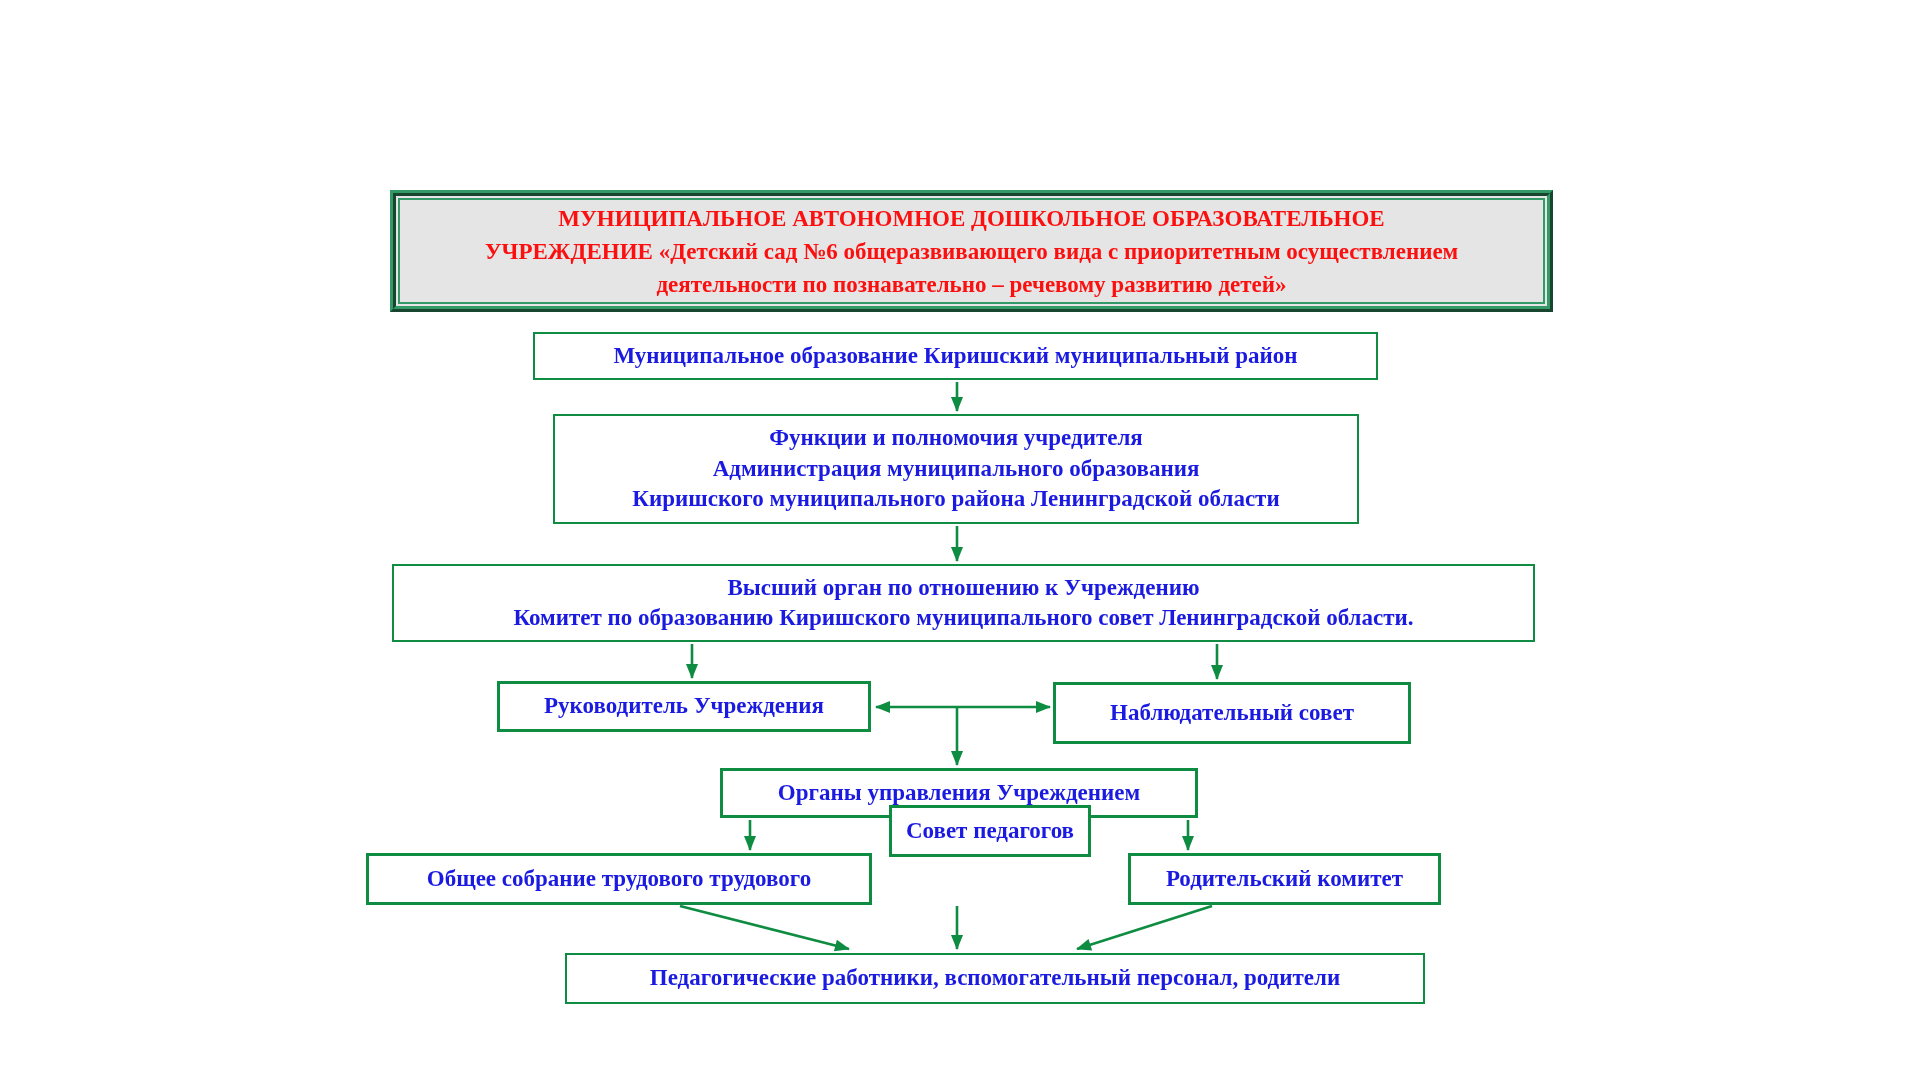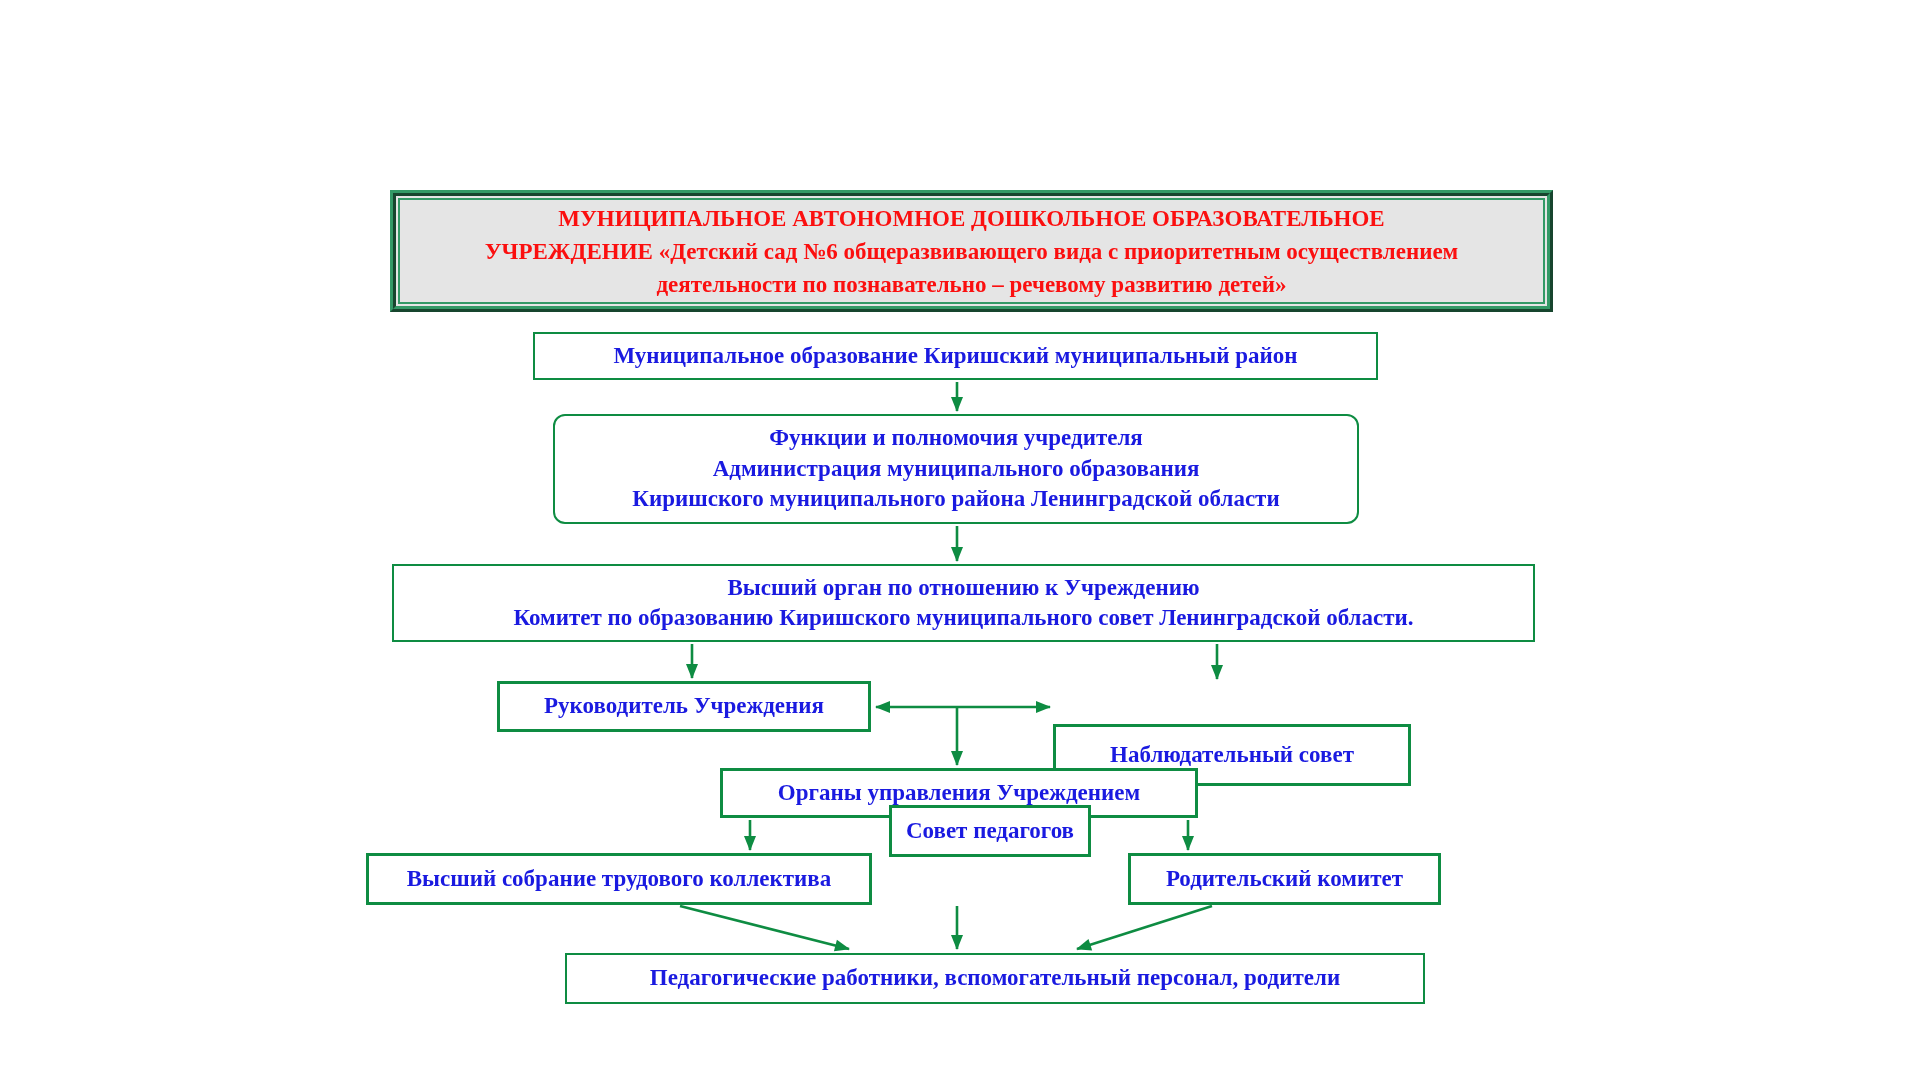--- a/index.html
+++ b/index.html
@@ -77,45 +77,45 @@
       <div class="title-line">МУНИЦИПАЛЬНОЕ АВТОНОМНОЕ ДОШКОЛЬНОЕ ОБРАЗОВАТЕЛЬНОЕ</div>
       <div class="title-line">УЧРЕЖДЕНИЕ «Детский сад №6 общеразвивающего вида с приоритетным осуществлением</div>
       <div class="title-line">деятельности по познавательно – речевому развитию детей»</div>
     </div>
   </div>
 
   <div class="node b2" style="left:533px; top:332px; width:845px; height:48px;">
     <span class="node-line">Муниципальное образование Киришский муниципальный район</span>
   </div>
 
-  <div class="node b2" style="left:553px; top:414px; width:806px; height:110px;border-radius:12px;">
+  <div class="node b2" style="left:553px; top:414px; width:806px; height:110px;">
     <span class="node-line">Функции и полномочия учредителя</span>
     <span class="node-line">Администрация муниципального образования</span>
     <span class="node-line">Киришского муниципального района Ленинградской области</span>
   </div>
 
   <div class="node b2" style="left:392px; top:564px; width:1143px; height:78px;">
     <span class="node-line">Высший орган по отношению к Учреждению</span>
     <span class="node-line">Комитет по образованию Киришского муниципального совет Ленинградской области.</span>
   </div>
 
   <div class="node b3" style="left:497px; top:681px; width:374px; height:51px;">
     <span class="node-line">Руководитель Учреждения</span>
   </div>
 
-  <div class="node b3" style="left:1053px; top:682px; width:358px; height:62px;margin-top:42px;">
+  <div class="node b3" style="left:1053px; top:682px; width:358px; height:62px;">
     <span class="node-line">Наблюдательный совет</span>
   </div>
 
   <div class="node b3" style="left:720px; top:768px; width:478px; height:50px;">
     <span class="node-line">Органы управления Учреждением</span>
   </div>
 
   <div class="node b3" style="left:366px; top:853px; width:506px; height:52px;">
-    <span class="node-line">Высший собрание трудового коллектива</span>
+    <span class="node-line">Общее собрание трудового трудового</span>
   </div>
 
   <div class="node b3" style="left:889px; top:805px; width:202px; height:52px;">
     <span class="node-line">Совет педагогов</span>
   </div>
 
   <div class="node b3" style="left:1128px; top:853px; width:313px; height:52px;">
     <span class="node-line">Родительский комитет</span>
   </div>
 

